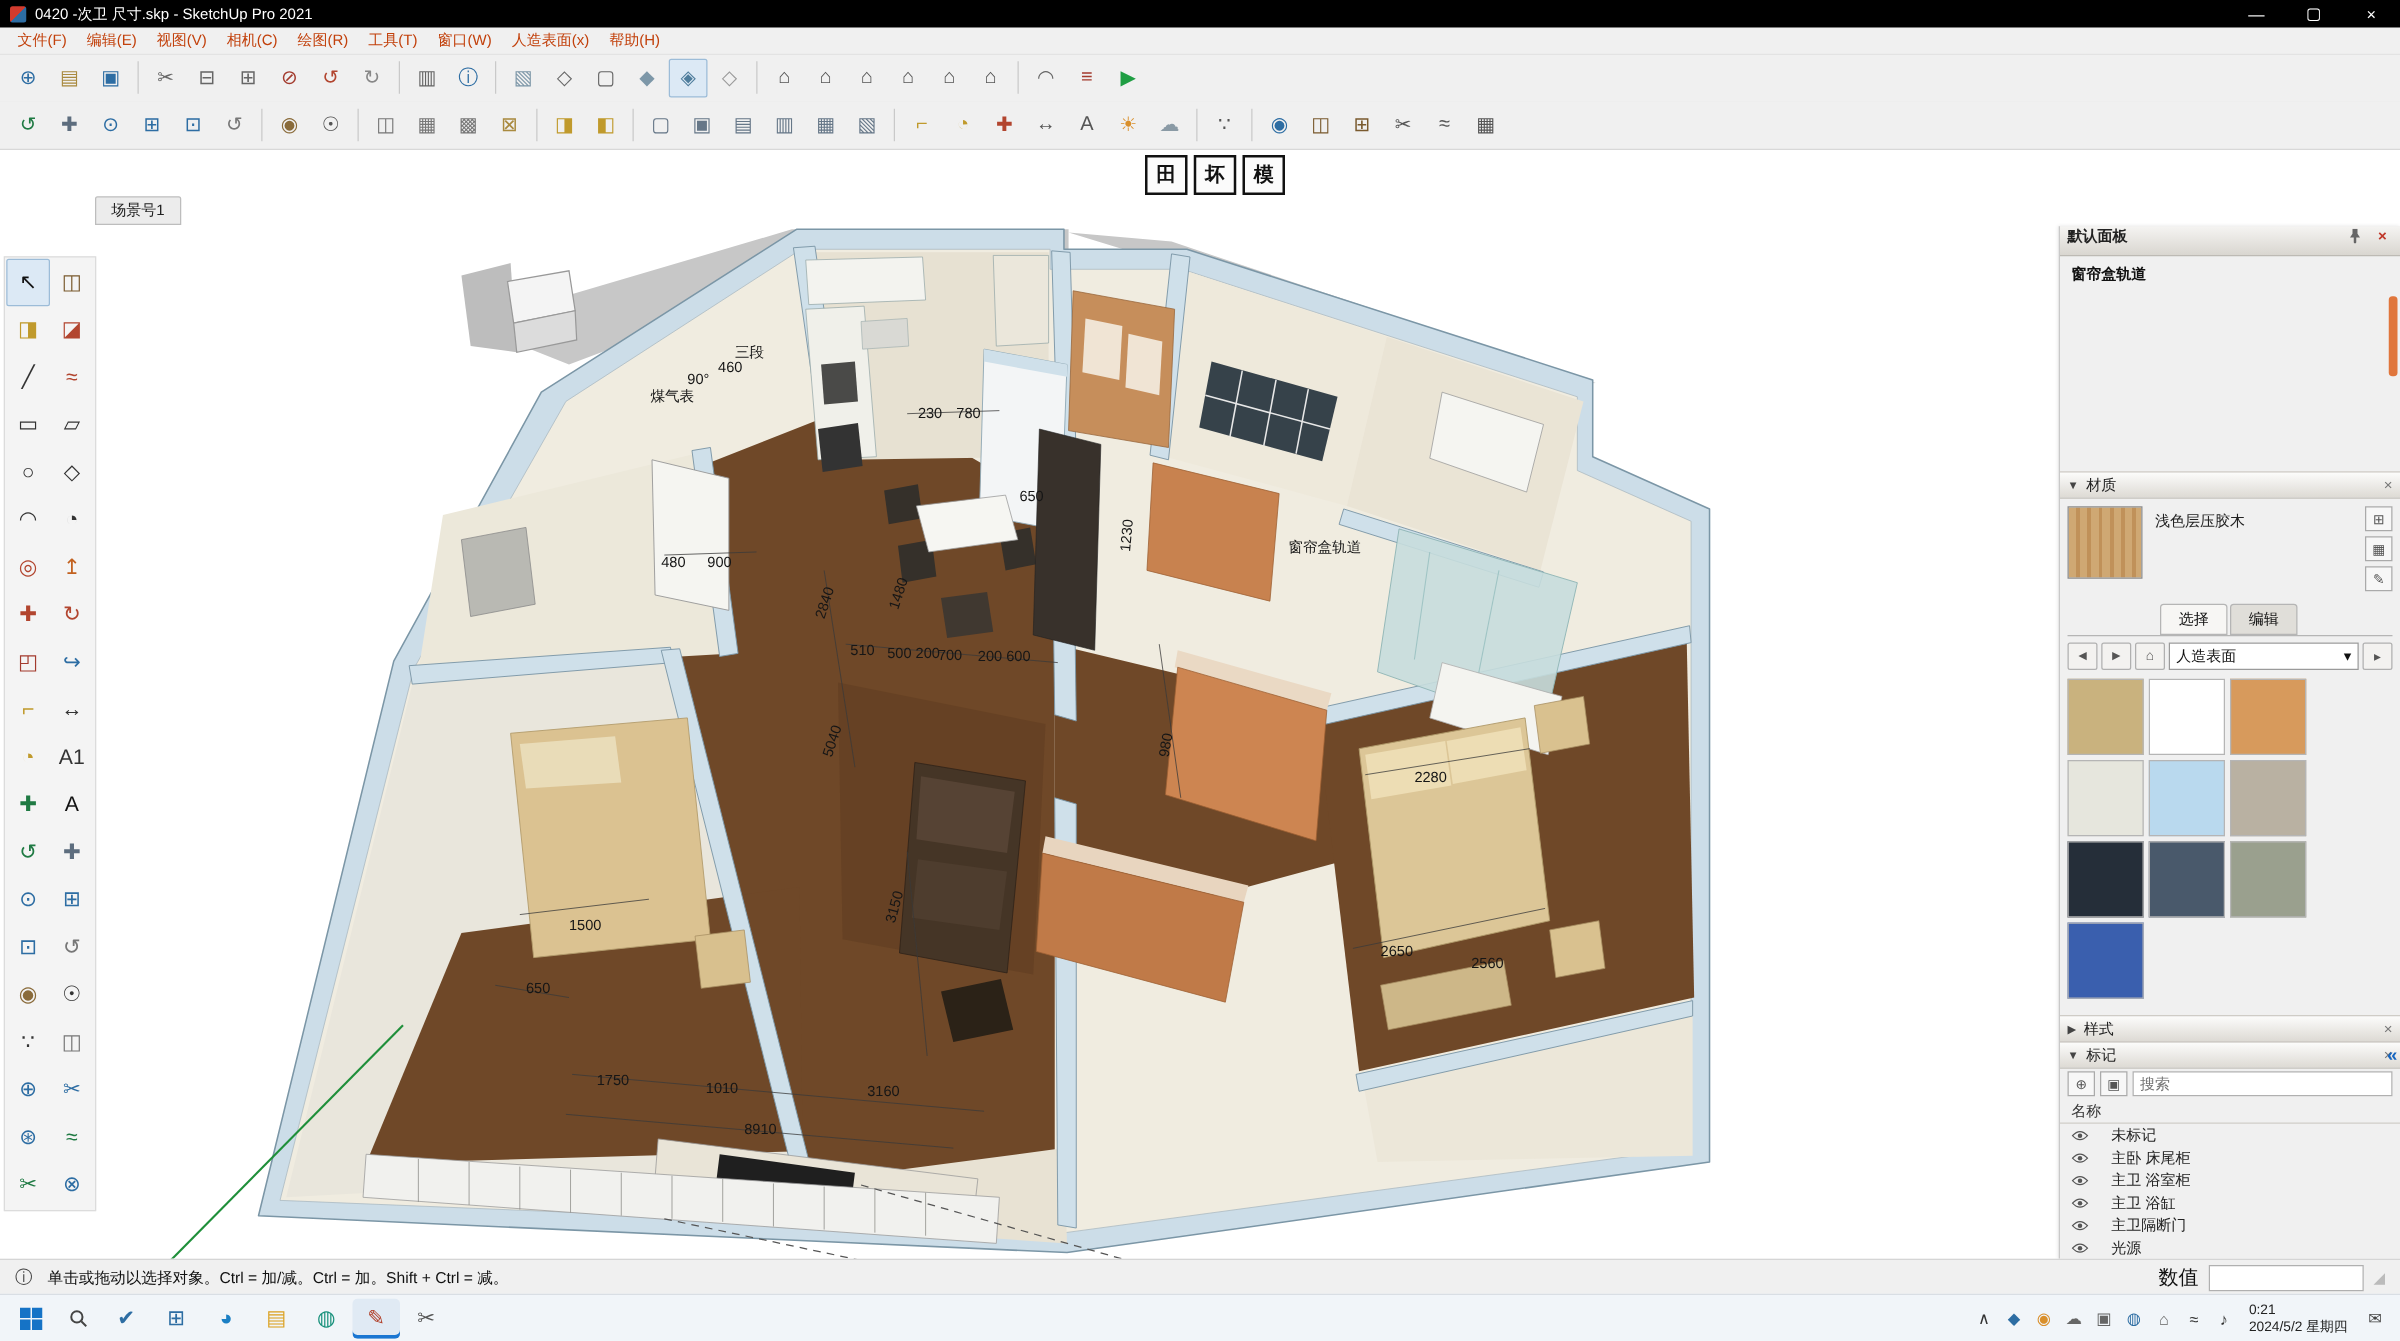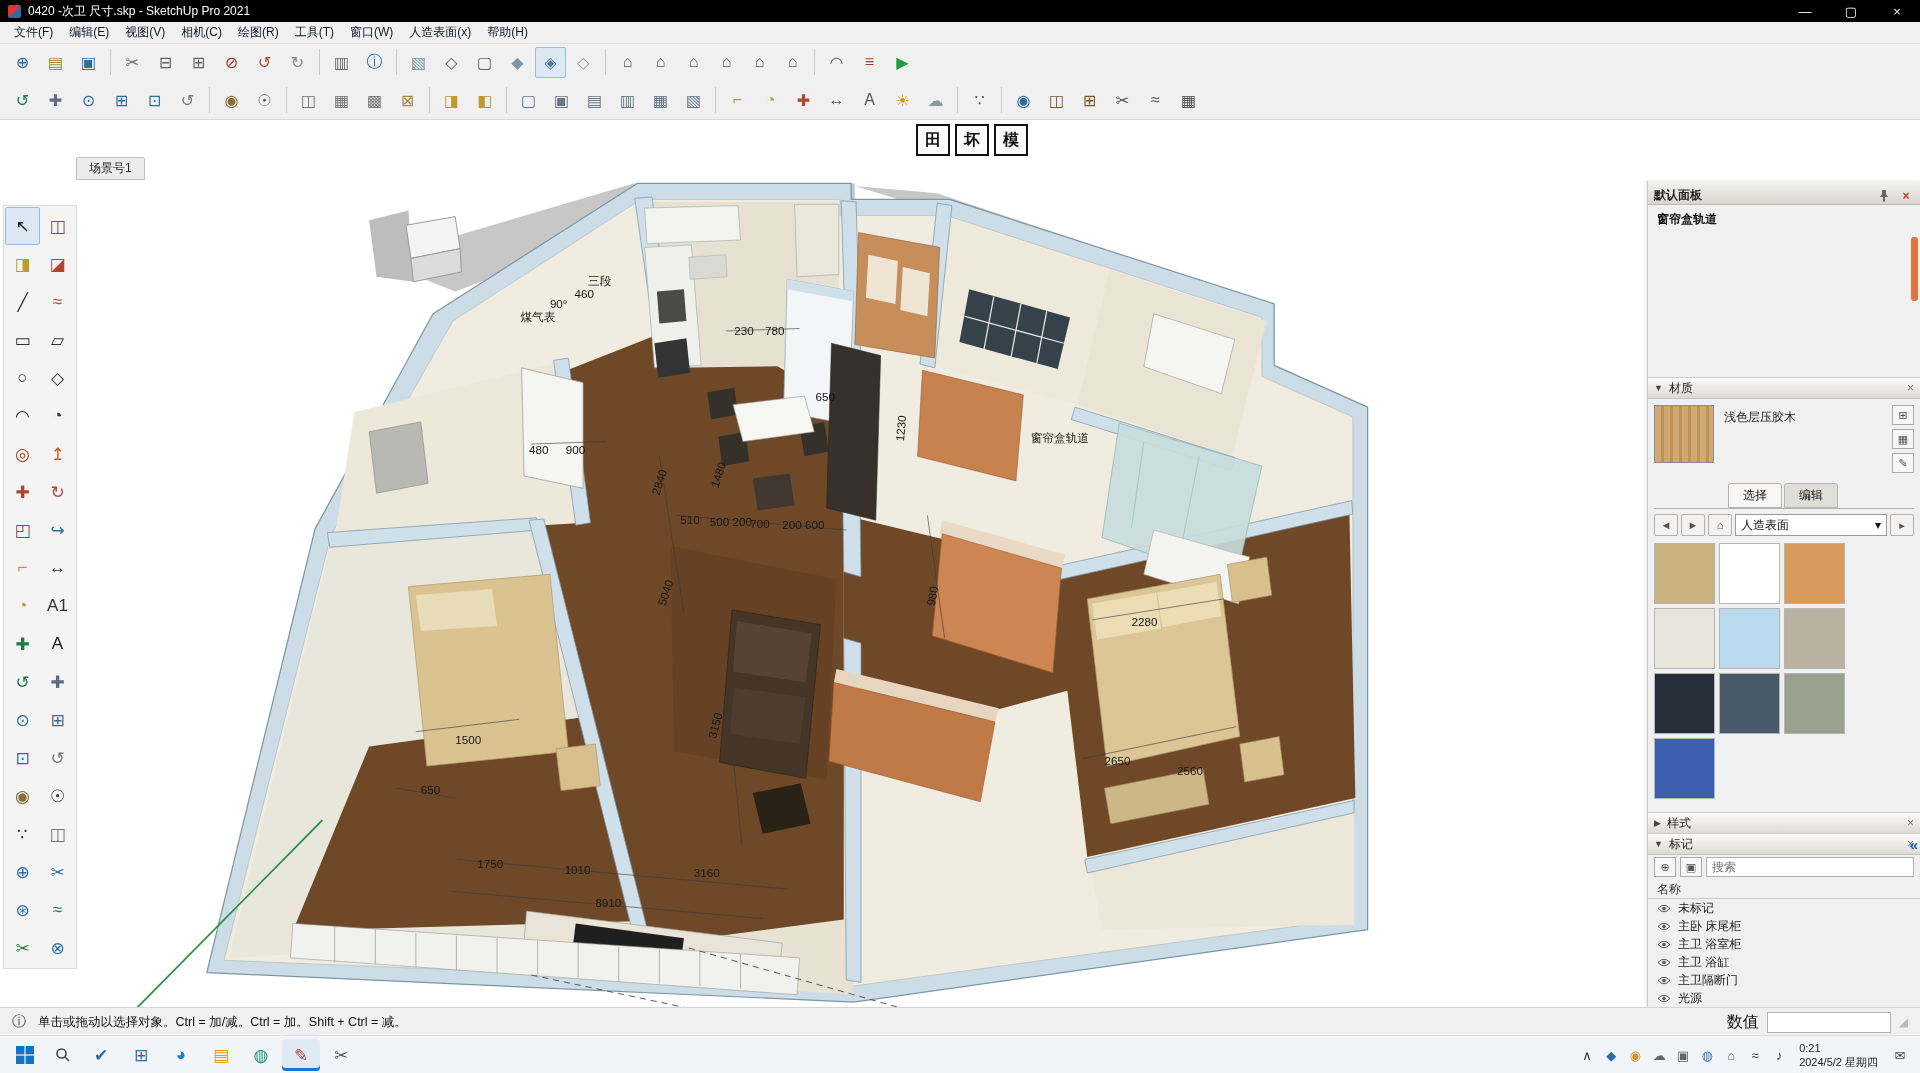--- a/index.html
+++ b/index.html
@@ -11,21 +11,21 @@
             display:flex;align-items:center;z-index:60;}
   .app-logo{width:13px;height:13px;margin:0 7px 0 8px;border-radius:2px;
             background:linear-gradient(135deg,#d23b2e 50%,#2d6da3 50%);}
   .title-text{font-size:12px;white-space:nowrap;}
   .win-controls{margin-left:auto;display:flex;height:100%;}
   .win-btn{width:46px;display:flex;align-items:center;justify-content:center;font-size:13px;color:#fff;}
 
   
   .menubar{position:absolute;top:22px;left:0;right:0;height:21px;background:#f0f0f0;
            border-bottom:1px solid #e3e3e3;display:flex;align-items:center;padding-left:6px;z-index:55;}
-  .menu-item{font-size:12px;padding:2px 8px;color:#0f172a;white-space:nowrap;}
+  .menu-item{font-size:12px;padding:2px 8px;color:#c2410c;white-space:nowrap;}
 
   
   .tb{position:absolute;left:0;right:0;background:#f0f0f0;display:flex;align-items:center;
       padding-left:6px;z-index:50;}
   #toolbar1{top:43px;height:38px;border-bottom:1px solid #e7e7e7;}
   #toolbar2{top:81px;height:38px;border-bottom:1px solid #d8d8d8;}
   .ticon{width:29px;height:29px;display:flex;align-items:center;justify-content:center;
          font-size:16px;border:1px solid transparent;border-radius:2px;margin:0 1px;flex:none;color:#444;}
   .ticon.active{background:#dce9f5;border-color:#9cbcd8;}
   .tsep{width:1px;height:26px;background:#c9c9c9;margin:0 5px;flex:none;}
@@ -45,21 +45,21 @@
   .ltool{width:33px;height:36px;display:flex;align-items:center;justify-content:center;
          font-size:17px;border:1px solid transparent;border-radius:2px;}
   .ltool.active{background:#dce9f5;border-color:#9cbcd8;}
 
   
   .panel{position:absolute;left:1647px;top:181px;width:272px;height:826px;background:#f0f0f0;
          border-left:1px solid #c9c9c9;box-shadow:-1px 0 3px rgba(0,0,0,.10);overflow:hidden;
          font-size:12px;z-index:45;}
   .panel-header{position:absolute;top:0;left:0;right:0;height:23px;
         background:linear-gradient(#f5f4f2,#d9d6d0);border-bottom:1px solid #bdbab4;
-        display:flex;align-items:flex-end;padding:0 6px;font-weight:bold;color:#222;gap:6px;}
+        display:flex;align-items:flex-start;padding:0 6px;font-weight:bold;color:#222;gap:6px;}
   .panel-header .spacer{flex:1;}
   .hdr-btn{width:16px;height:16px;display:flex;align-items:center;justify-content:center;font-size:12px;color:#666;}
   .hdr-btn.red{color:#c0392b;font-weight:bold;}
   .no-selection{position:absolute;top:30px;left:9px;font-weight:bold;color:#111;}
   .section{position:absolute;left:0;right:0;}
   #sec-materials{top:196px;}
   #sec-styles{top:631px;}
   #sec-tags{top:652px;}
   .sec-header{height:20px;background:linear-gradient(#fcfcfb,#dddad4);border-top:1px solid #cfccc6;
         border-bottom:1px solid #c4c1bb;display:flex;align-items:center;padding:0 6px;gap:6px;color:#222;}
@@ -84,21 +84,21 @@
        align-items:center;justify-content:space-between;padding:0 5px;}
   .swatches{display:flex;flex-wrap:wrap;gap:4px;margin-top:7px;width:200px;}
   .swatch{width:61px;height:61px;border:1px solid #b5b5b5;box-sizing:border-box;}
   .tags-toolbar{position:absolute;top:674px;left:0;right:0;height:24px;display:flex;
        align-items:center;gap:4px;padding:0 6px;}
   .search-input{flex:1;height:18px;border:1px solid #b0b0b0;background:#fff;font-size:12px;
        padding:0 5px;color:#333;font-family:inherit;}
   .names-header{position:absolute;top:700px;left:0;right:0;height:17px;display:flex;
        align-items:center;padding:0 9px;border-bottom:1px solid #d0cdc7;color:#333;}
   .tag-list{position:absolute;top:718px;left:0;right:0;}
-  .tag-row{height:18px;display:flex;align-items:center;gap:7px;padding:0 9px;color:#222;}
+  .tag-row{height:18px;display:flex;align-items:center;gap:18px;padding:0 9px;color:#222;}
   .eye{display:flex;align-items:center;}
   .panel-scroll-thumb{position:absolute;right:2px;top:56px;width:7px;height:64px;background:#e0763c;border-radius:3px;}
   .collapse-chevron{position:absolute;right:2px;top:655px;color:#1565c0;font-weight:bold;font-size:15px;}
 
   
   .statusbar{position:absolute;left:0;right:0;top:1007px;height:28px;background:#f0f0f0;
        border-top:1px solid #d5d5d5;display:flex;align-items:center;padding:0 12px;gap:12px;z-index:46;}
   .status-info-icon{font-size:14px;color:#444;}
   .status-hint{font-size:12.5px;color:#111;}
   .measure{margin-left:auto;display:flex;align-items:center;gap:8px;}

